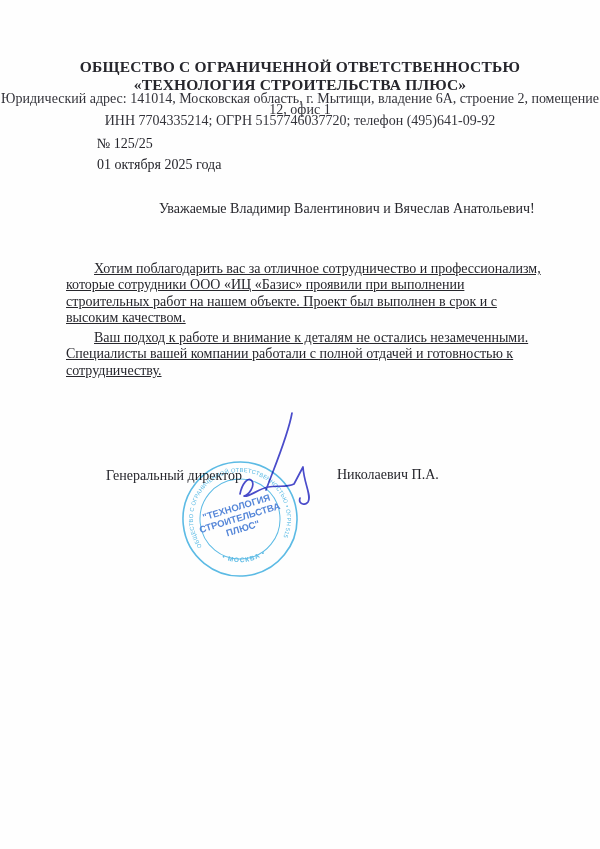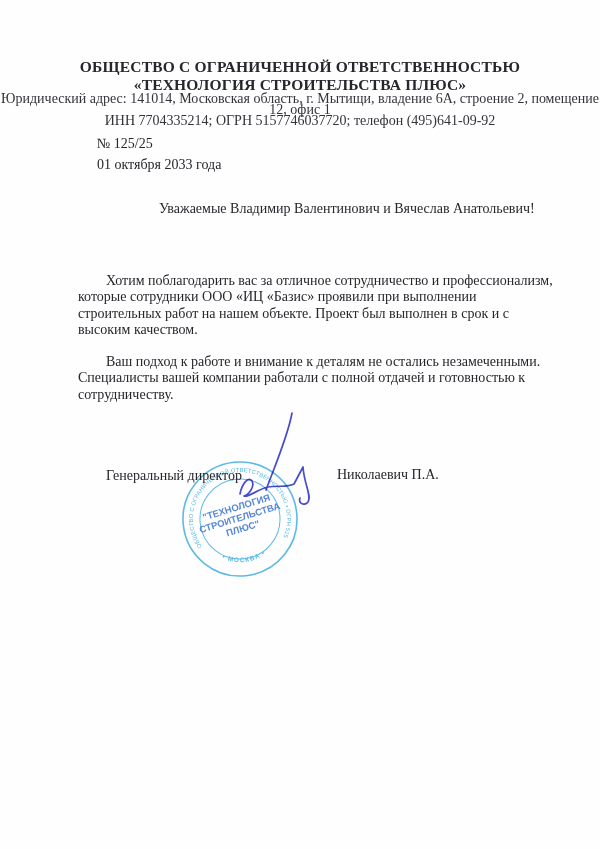--- a/index.html
+++ b/index.html
@@ -27,21 +27,21 @@
     font-size:14px; line-height:21px;margin-left:35px;
   }
   .salutation {
     position:absolute; left:123px; top:201px;
     font-size:14px; line-height:16.5px;margin-left:36px;
   }
   .body-text {
     position:absolute; left:62px; top:257px; width:500px;
     font-size:14px; line-height:16.3px;
   }
-  .body-text p { margin:16px; text-indent:28px; white-space:pre; }
+  .body-text p { margin:4px; text-indent:28px; white-space:pre;text-decoration:underline; }
   .sign-title { position:absolute; left:71px; top:467px; font-size:14px; line-height:17px;margin-left:35px; }
   .sign-name  { position:absolute; left:337px; top:466px; font-size:14px; line-height:17px; }
   .stamp {
     position:absolute; left:175px; top:454px; width:130px; height:130px;
     mix-blend-mode:multiply; opacity:0.88;
   }
   .stamp text { font-family:"Liberation Sans", sans-serif; }
   .handwritten-signature {
     position:absolute; left:228px; top:404px; width:100px; height:110px;
     mix-blend-mode:multiply;
@@ -55,21 +55,21 @@
   <div class="letterhead">
     <div class="company-line">ОБЩЕСТВО С ОГРАНИЧЕННОЙ ОТВЕТСТВЕННОСТЬЮ</div>
     <div class="company-line">«ТЕХНОЛОГИЯ СТРОИТЕЛЬСТВА ПЛЮС»</div>
     <div class="spacer"></div>
     <div class="addr-line">Юридический адрес: 141014, Московская область, г. Мытищи, владение 6А, строение 2, помещение 12, офис 1</div>
     <div class="addr-line">ИНН 7704335214; ОГРН 5157746037720; телефон (495)641-09-92</div>
   </div>
 
   <div class="ref-block">
     <div>№ 125/25</div>
-    <div>01 октября 2033 года</div>
+    <div>01 октября 2025 года</div>
   </div>
 
   <div class="salutation">Уважаемые Владимир Валентинович и Вячеслав Анатольевич!</div>
 
   <div class="body-text">
     <p>Хотим поблагодарить вас за отличное сотрудничество и профессионализм,
 которые сотрудники ООО «ИЦ «Базис» проявили при выполнении
 строительных работ на нашем объекте. Проект был выполнен в срок и с
 высоким качеством.</p>
     <p>Ваш подход к работе и внимание к деталям не остались незамеченными.

